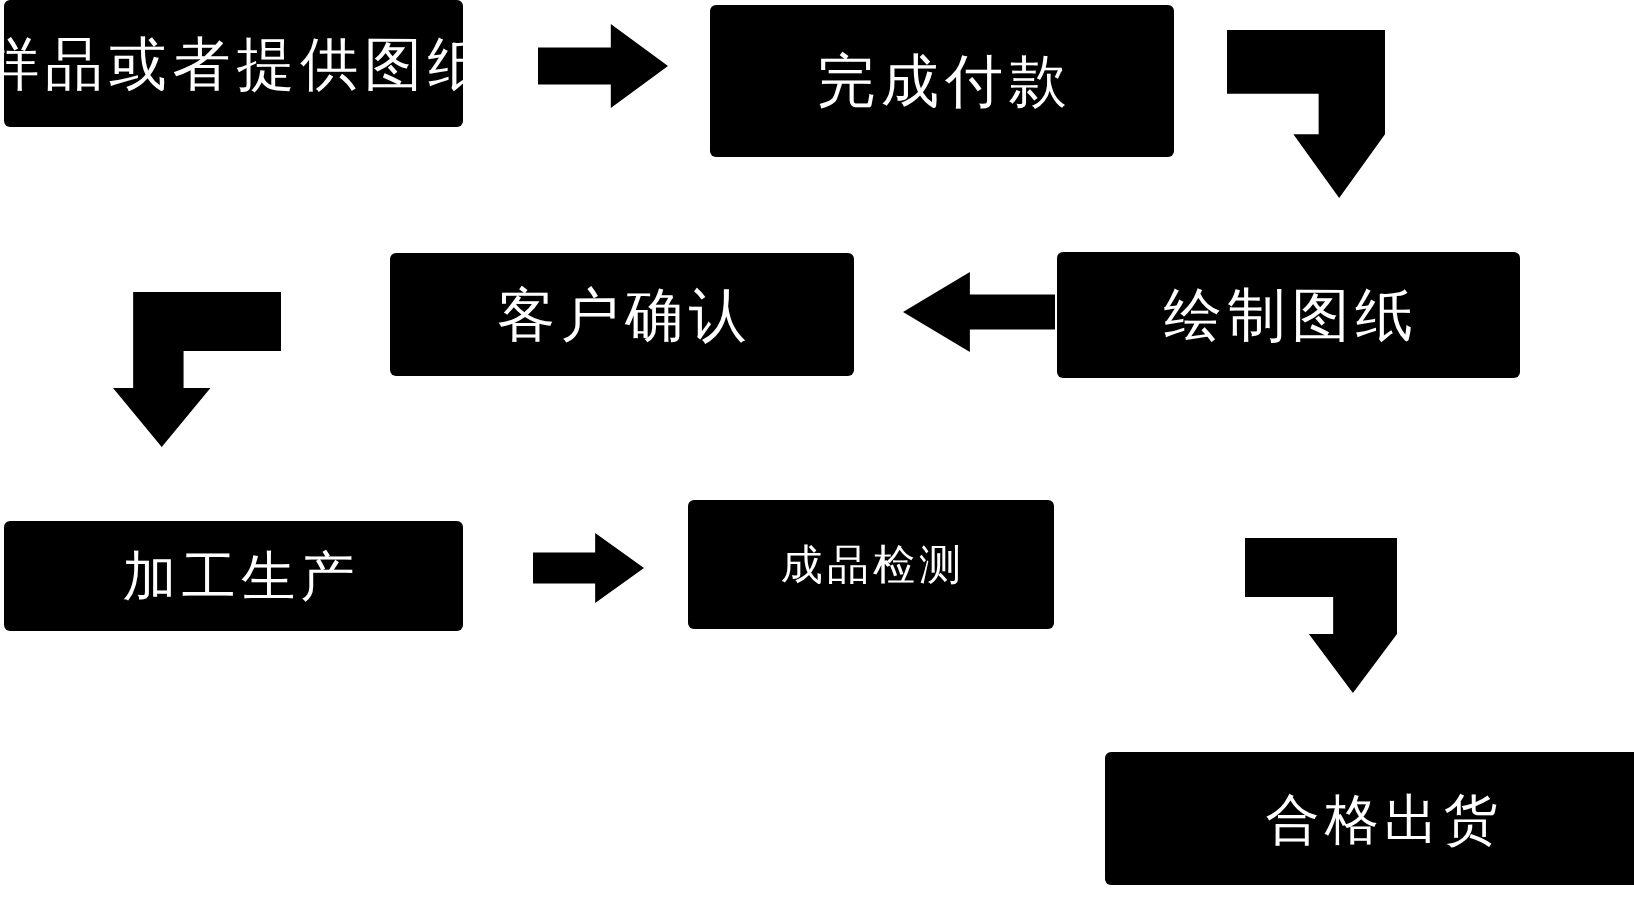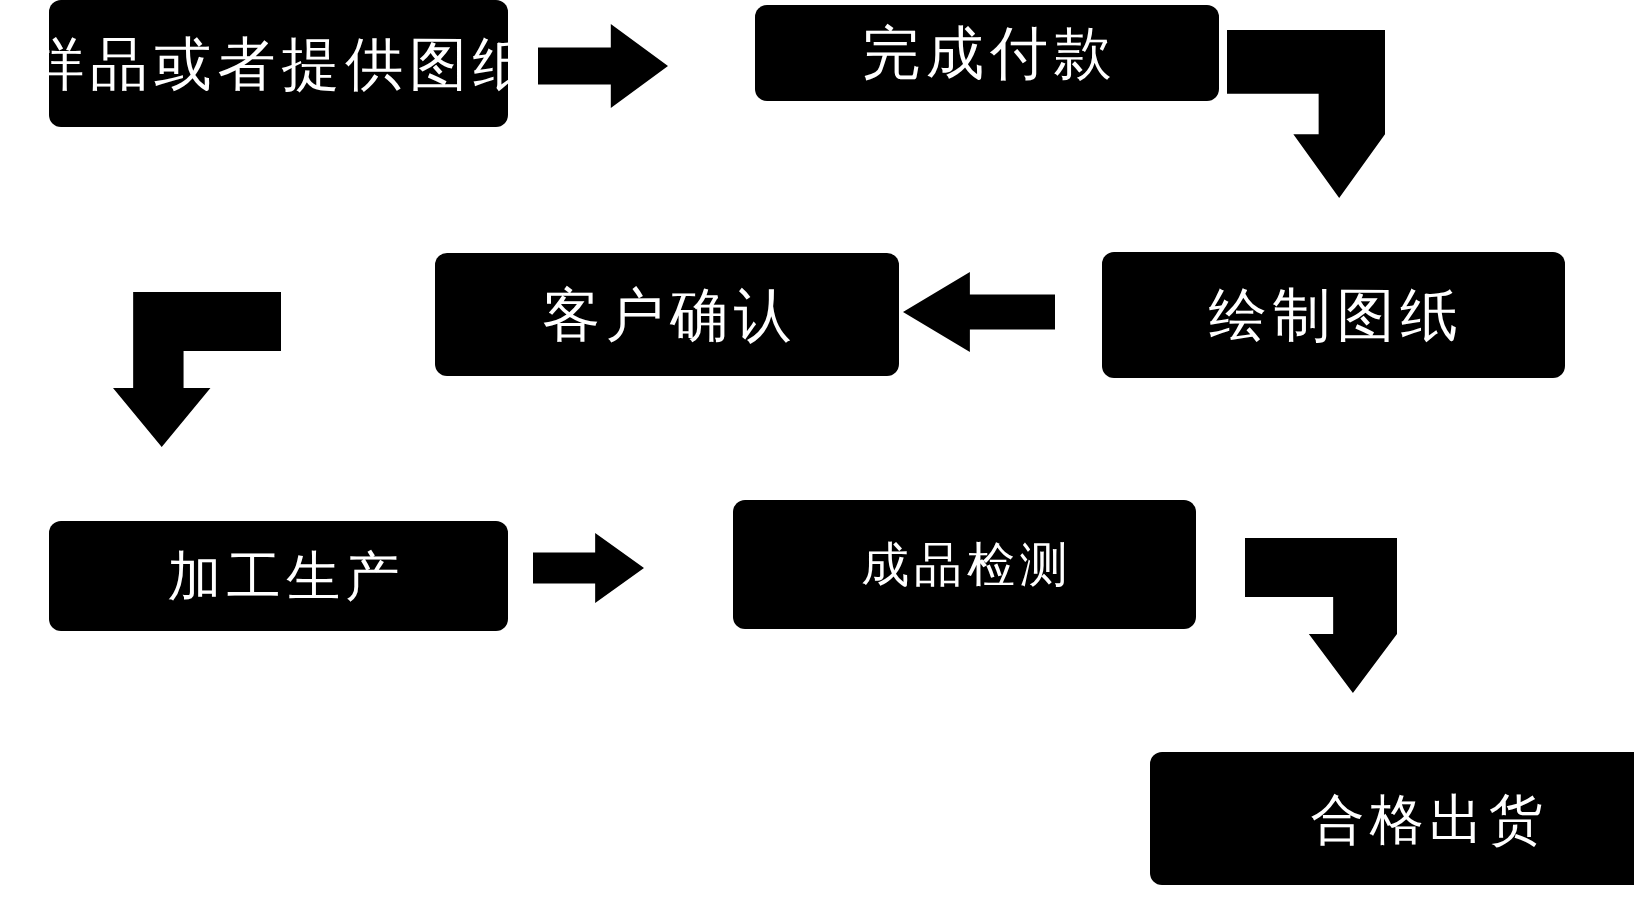--- a/index.html
+++ b/index.html
@@ -13,63 +13,62 @@
     width: 1634px;
     height: 916px;
     background: #ffffff;
     overflow: hidden;
     font-family: "Liberation Sans", "DejaVu Sans", sans-serif;
   }
   .node {
     position: absolute;
     background: #000000;
     color: #ffffff;
-    border-radius: 12px;
+    border-radius: 6px;
     display: flex;
     align-items: center;
     justify-content: center;
     box-sizing: border-box;
     letter-spacing: 0.10em;
     white-space: nowrap;
     line-height: 1;
     text-indent: 0.10em;
-    margin-left: 45px;
   }
   .node-label {
     display: block;
   }
   .arrow {
     position: absolute;
   }
   .arrow svg {
     display: block;
     width: 100%;
     height: 100%;
   }
 </style>
 </head>
 <body>
 
 <div id="canvas">
     <div class="node" style="left: 4px; top: 0px; width: 459px; height: 127px; font-size: 58px; background: rgb(0, 0, 0); color: rgb(255, 255, 255);">
       <span class="node-label">样品或者提供图纸</span>
     </div>
-    <div class="node" style="left: 710px; top: 5px; width: 464px; height: 96px; font-size: 58px; background: rgb(0, 0, 0); color: rgb(255, 255, 255);">
+    <div class="node" style="left: 710px; top: 5px; width: 464px; height: 152px; font-size: 58px; background: rgb(0, 0, 0); color: rgb(255, 255, 255);">
       <span class="node-label">完成付款</span>
     </div>
     <div class="node" style="left: 1057px; top: 252px; width: 463px; height: 126px; font-size: 58px; background: rgb(0, 0, 0); color: rgb(255, 255, 255);">
       <span class="node-label">绘制图纸</span>
     </div>
     <div class="node" style="left: 390px; top: 253px; width: 464px; height: 123px; font-size: 58px; background: rgb(0, 0, 0); color: rgb(255, 255, 255);">
       <span class="node-label">客户确认</span>
     </div>
     <div class="node" style="left: 4px; top: 521px; width: 459px; height: 110px; font-size: 54px; background: rgb(0, 0, 0); color: rgb(255, 255, 255); padding-left: 10px;">
       <span class="node-label">加工生产</span>
     </div>
-    <div class="node" style="left: 688px; top: 500px; width: 463px; height: 129px; font-size: 48px; background: rgb(0, 0, 0); color: rgb(255, 255, 255); align-items: center;">
+    <div class="node" style="left: 688px; top: 500px; width: 366px; height: 129px; font-size: 42px; background: rgb(0, 0, 0); color: rgb(255, 255, 255); align-items: center;">
       <span class="node-label">成品检测</span>
     </div>
     <div class="node" style="left: 1105px; top: 752px; width: 553px; height: 133px; font-size: 54px; background: rgb(0, 0, 0); color: rgb(255, 255, 255);">
       <span class="node-label">合格出货</span>
     </div>
     <div class="arrow" style="left: 538px; top: 24px; width: 130px; height: 84px;">
       <svg viewBox="0 0 100 100" preserveAspectRatio="none">
         <polygon points="0,28 56,28 56,0 100,50 56,100 56,72 0,72" fill="#000000"></polygon>
       </svg>
     </div>

